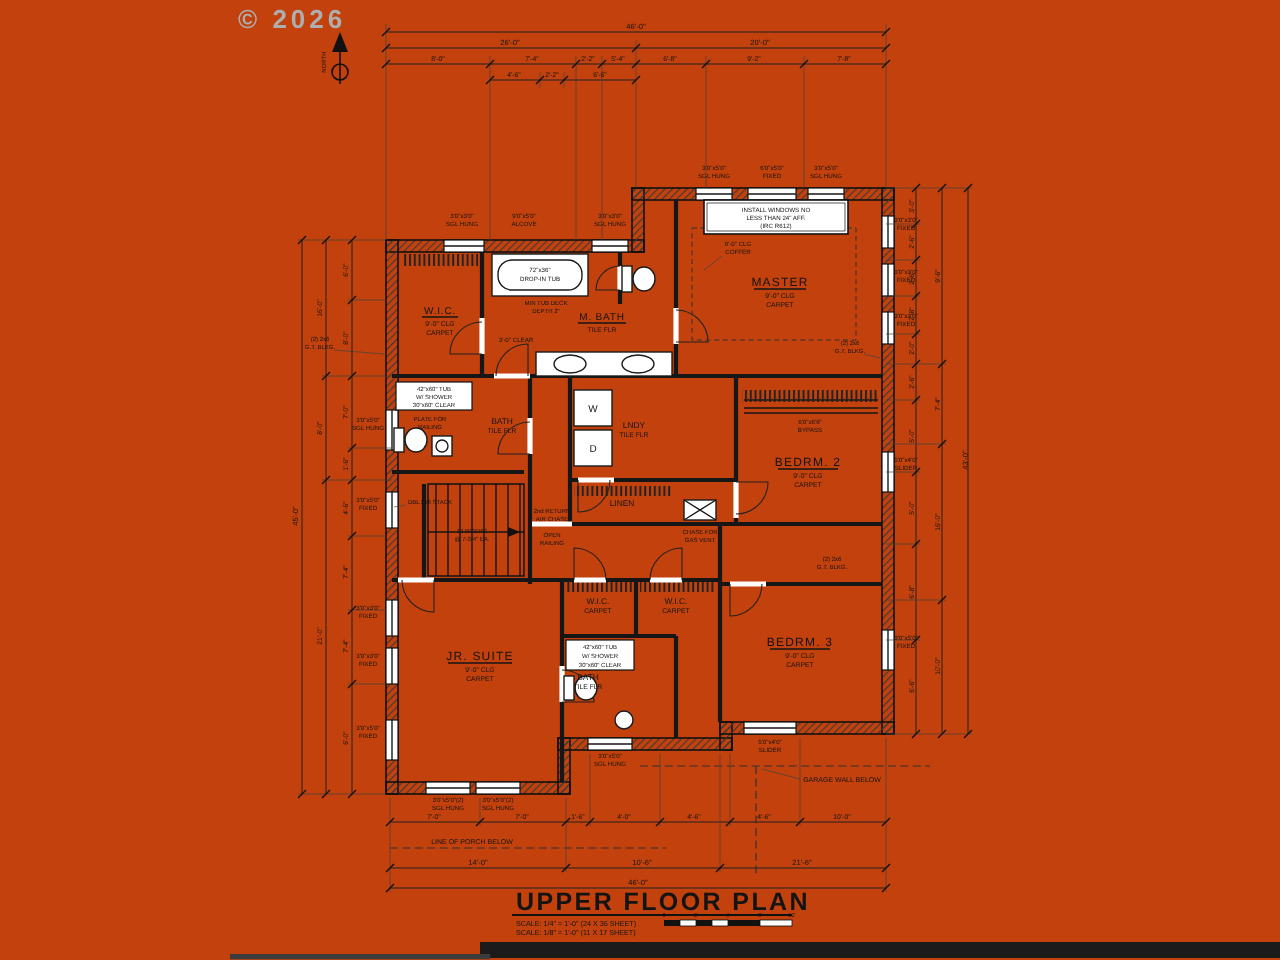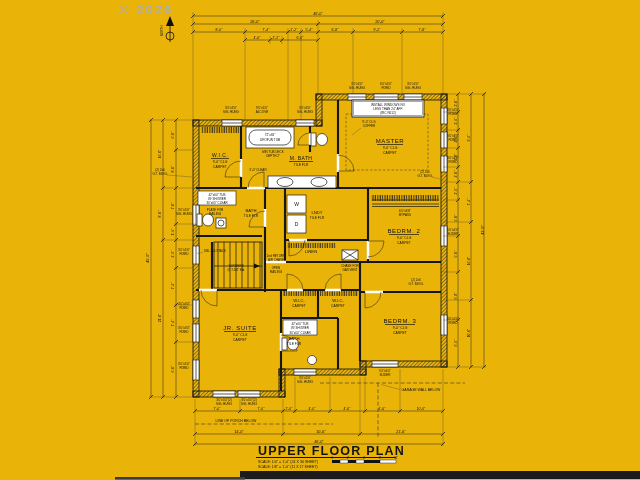--- a/index.html
+++ b/index.html
@@ -1,16 +1,16 @@
 <!DOCTYPE html>
 <html><head>
 <meta charset="utf-8">
 <style>
   html,body{margin:0;padding:0;background:#ffffff;}
-  .sheet{position:relative;width:640px;height:480px;background:#eab308;overflow:hidden;
+  .sheet{position:relative;width:640px;height:480px;background:#c2410c;overflow:hidden;
          font-family:"Liberation Sans",sans-serif;}
   svg{position:absolute;left:0;top:0;}
   text{fill:#141414;font-family:"Liberation Sans",sans-serif;}
   .wm{font-size:13px;font-weight:bold;letter-spacing:2px;fill:#aeaeae;}
   .ttl{font-size:12.5px;font-weight:bold;letter-spacing:1.2px;}
   .sc{font-size:3.6px;}
   .bt{font-size:2.8px;text-anchor:middle;}
   .r{font-size:6px;letter-spacing:.6px;text-anchor:middle;}
   .r2{font-size:5px;letter-spacing:.4px;text-anchor:middle;}
   .r3{font-size:4.2px;text-anchor:middle;}

